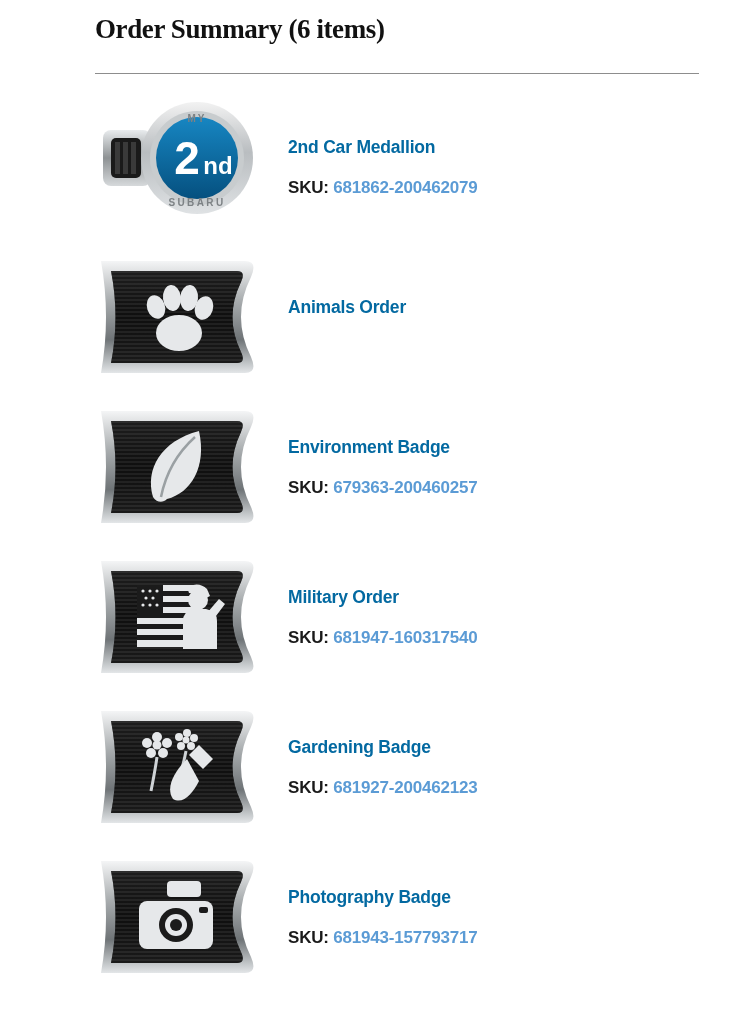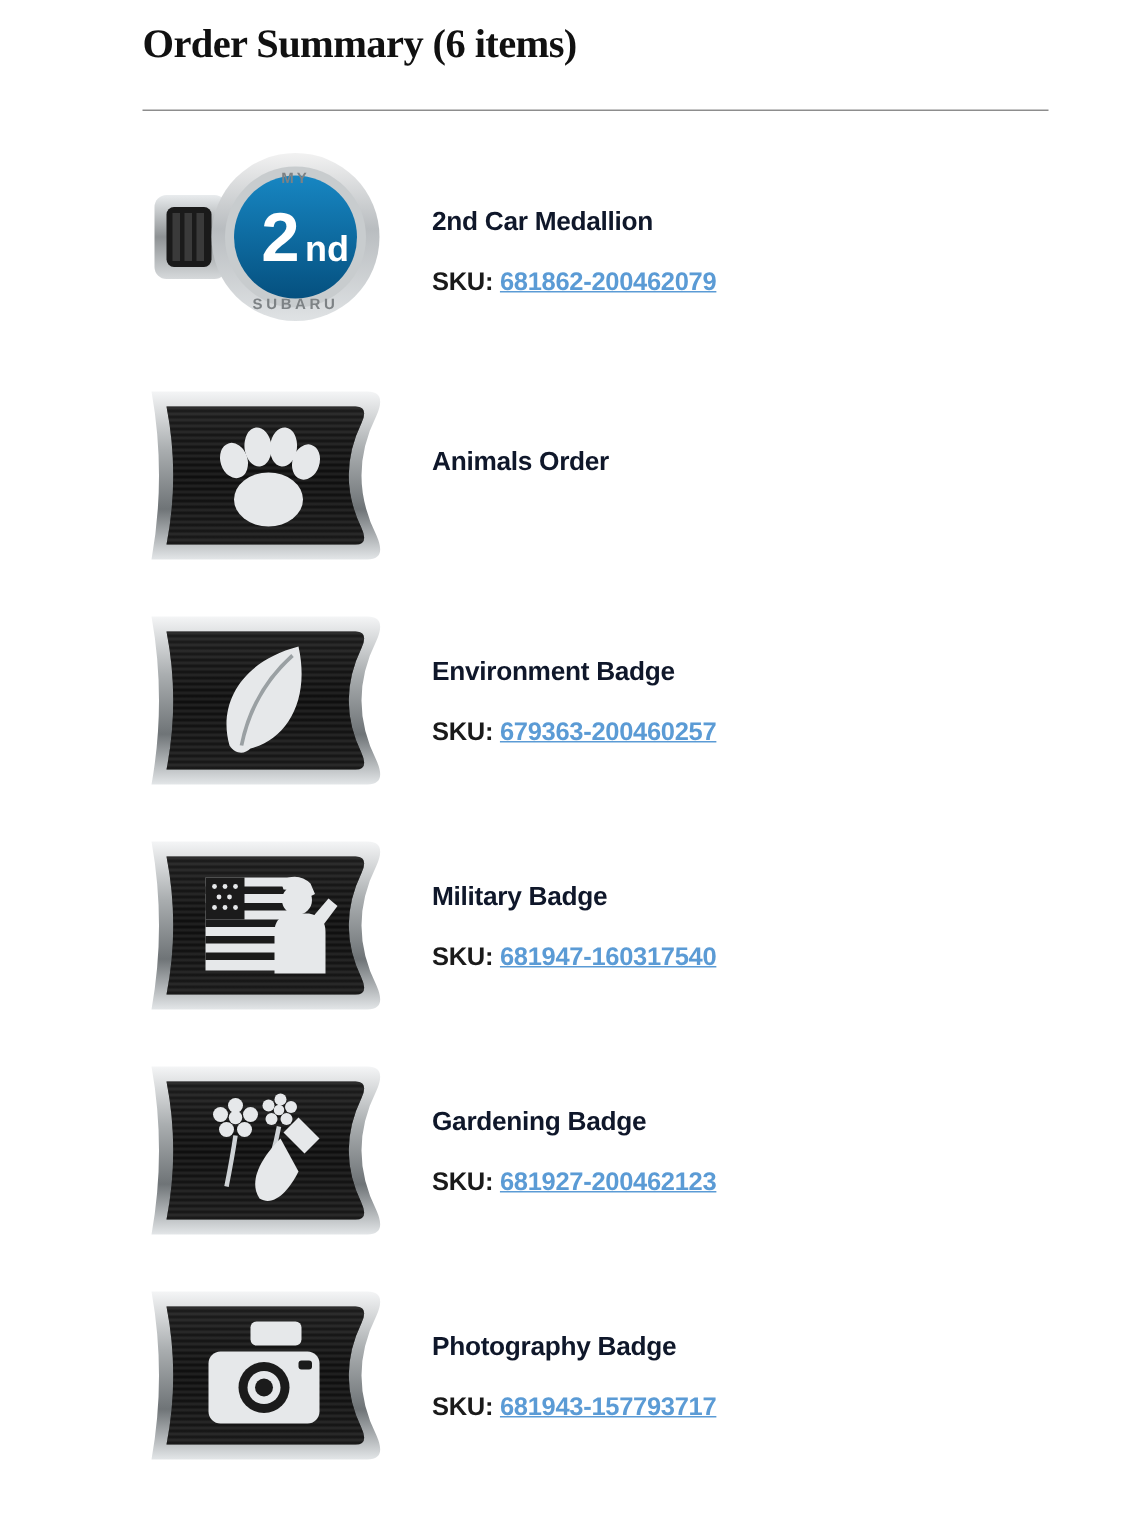--- a/index.html
+++ b/index.html
@@ -48,33 +48,32 @@
     align-items: center;
     justify-content: center;
   }
   .info {
     flex: 1 1 auto;
     padding-left: 28px;
   }
   .item-name {
     font-size: 17.5px;
     font-weight: bold;
-    color: #0f172a;
+    color: #0369a1;
     margin: 0 0 20px 0;
     letter-spacing: -0.2px;
   }
   .sku-line {
     font-size: 17px;
     color: #1a1a1a;
     font-weight: bold;
     letter-spacing: -0.2px;
   }
   .sku-link {
     color: #5b9bd5;
-    text-decoration: underline;
     text-decoration-color: #5b9bd5;
     font-weight: bold;
     cursor: pointer;
   }
 
   
   .badge-svg { display: block; }
 </style>
 </head>
 <body>
@@ -210,21 +209,21 @@
               <circle cx="62" cy="58" r="1.6"></circle>
           </g>
 
           <path d="M92 40 q12 -6 20 2 l3 7 -6 3 -1 -5 -14 -1 z" fill="#e6e8ea"></path>
           <circle cx="103" cy="53" r="10" fill="#e6e8ea"></circle>
           <path d="M88 102 L88 74 q0 -10 11 -12 l12 0 q11 2 11 12 l0 28 z" fill="#e6e8ea"></path>
           <path d="M112 66 L124 52 l6 5 -12 16 z" fill="#e6e8ea"></path>
         </svg>
       </div>
       <div class="info">
-        <div class="item-name">Military Badge</div>
+        <div class="item-name">Military Order</div>
         <div class="sku-line">
           <span>SKU:</span>
           <span class="sku-link">681947-160317540</span>
         </div>
       </div>
     </div>
 
     <div class="item-row">
       <div class="thumb-wrap">
         <svg class="badge-svg" width="165" height="140" viewBox="0 0 165 140">

